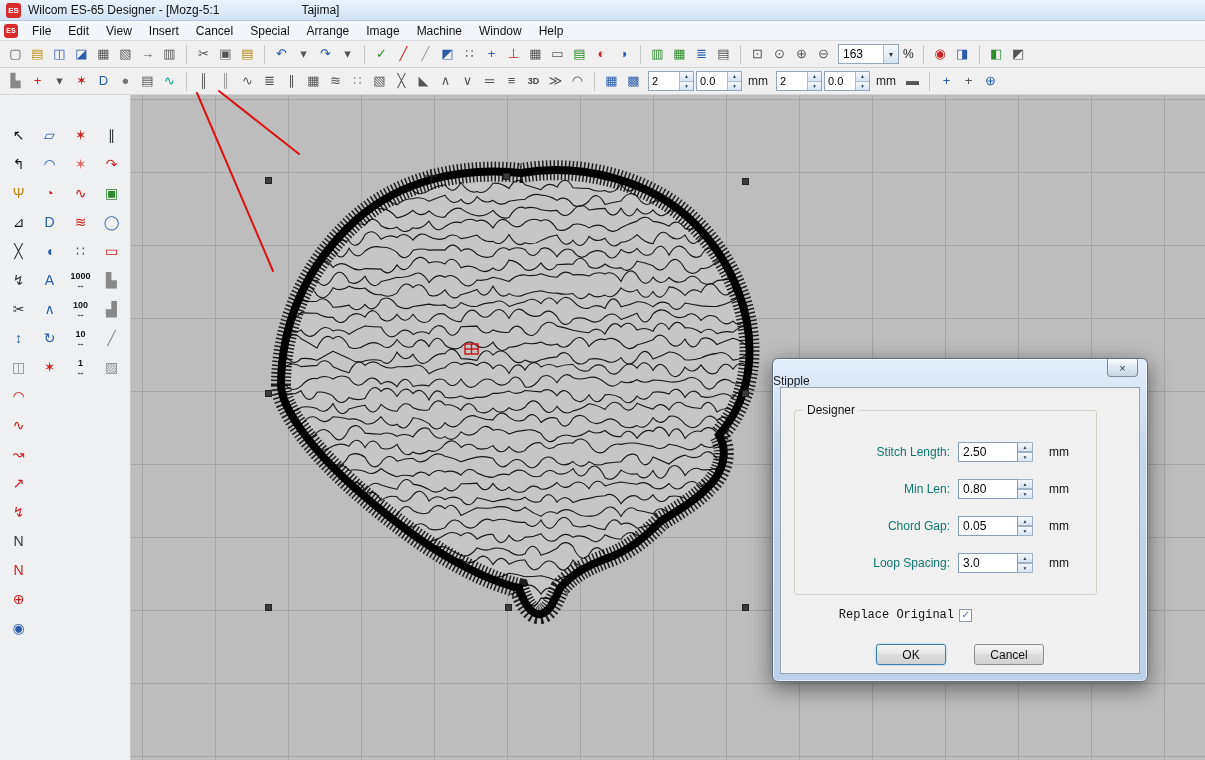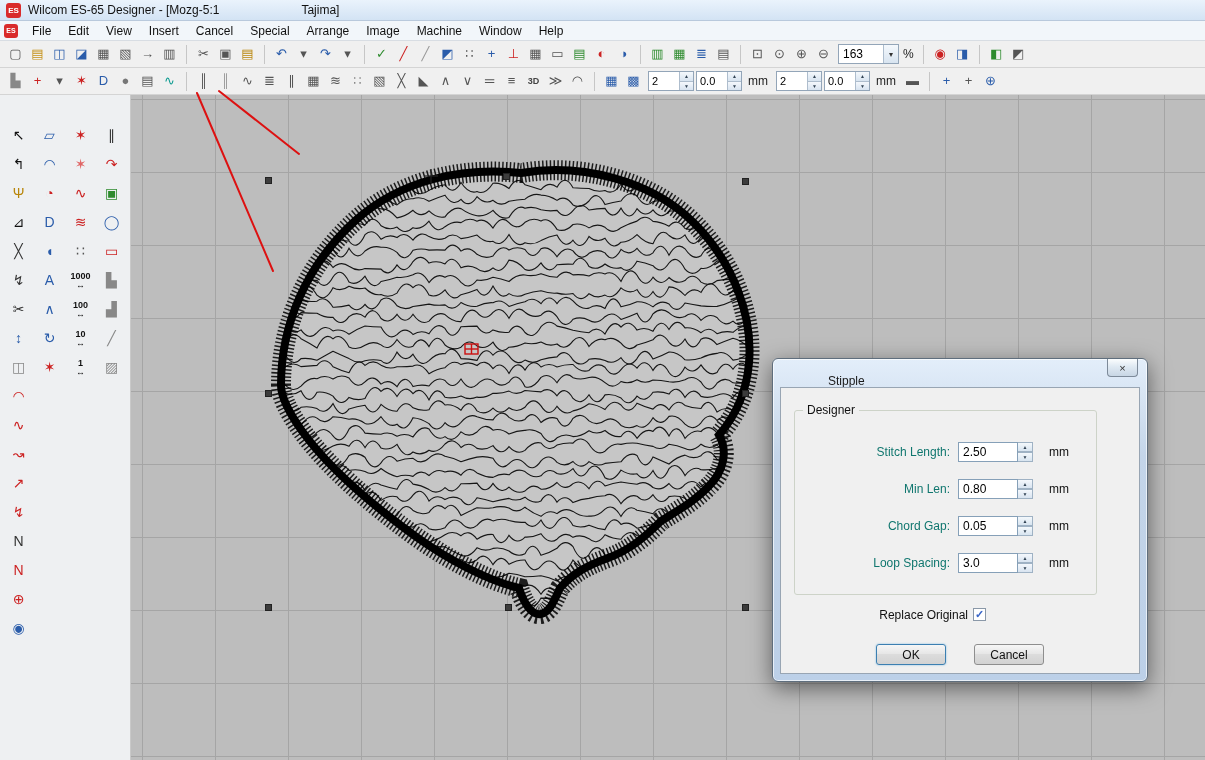--- a/index.html
+++ b/index.html
@@ -54,33 +54,33 @@
     background-size:73px 73px,73px 73px;
     background-position:0 4px,11px 0;}
   .canvas svg{position:absolute;left:0;top:0;}
   .handle{position:absolute;width:7px;height:7px;background:#3c3c3c;border:1px solid #222;}
 
   
   .annot{position:absolute;left:0;top:0;width:1205px;height:760px;pointer-events:none;z-index:45;}
 
   
   .dialog{position:absolute;left:772px;top:358px;width:376px;height:324px;z-index:50;border-radius:6px;border:1px solid #5f6e7d;background:linear-gradient(#e3eefa,#c4d5e9 30%,#bcd0e8);box-shadow:0 6px 22px rgba(0,0,0,.5),inset 0 0 0 1px rgba(255,255,255,.65);}
-  .dialog-titlebar{height:44px;display:flex;align-items:center;padding-left:10px;color:#1a1a1a;margin-left:45px;}
+  .dialog-titlebar{height:44px;display:flex;align-items:center;padding-left:0;color:#1a1a1a;}
   .dialog-close{position:absolute;top:0;right:9px;width:31px;height:18px;border:1px solid #7d8a99;border-top:none;border-radius:0 0 4px 4px;background:linear-gradient(#fbfdfe,#dfe9f2 45%,#c8d6e4);display:flex;align-items:center;justify-content:center;font-size:11px;color:#333;cursor:default;}
   .dialog-body{position:absolute;left:7px;right:7px;top:28px;bottom:7px;background:#f0f0f0;border:1px solid #98a5b3;}
   .groupbox{position:absolute;left:13px;top:22px;width:303px;height:185px;border:1px solid #cdd3c8;border-radius:3px;}
   .groupbox-label{position:absolute;top:-8px;left:8px;background:#f0f0f0;padding:0 4px;color:#111;}
   .fields{padding-top:22px;}
   .field-row{display:flex;align-items:center;height:37px;}
   .field-label{width:155px;text-align:right;margin-right:8px;color:#0f766e;}
   .field-input{width:60px;height:20px;border:1px solid #86a0b8;background:#fff;padding:0 4px;font-size:12px;font-family:"Liberation Sans",sans-serif;outline:none;}
   .field-row .spin{height:20px;width:15px;}
   .field-row .spin i{border:1px solid #9fb2c4;border-left:none;}
   .field-unit{margin-left:16px;color:#111;}
-  .cb-row{position:absolute;left:18px;top:220px;display:flex;align-items:flex-start;}
+  .cb-row{position:absolute;left:4px;top:220px;display:flex;align-items:flex-end;font-family:Liberation Mono, monospace;}
   .cb-label{width:169px;text-align:right;color:#111;}
   .checkbox{width:13px;height:13px;margin-left:5px;background:#fff;border:1px solid #8a98a8;display:flex;align-items:center;justify-content:center;}
   .checkbox .check{font-size:11px;line-height:11px;color:#3a66c8;font-weight:bold;}
   .btn-row{position:absolute;left:95px;top:256px;display:flex;gap:28px;}
   .btn{width:70px;height:21px;border:1px solid #8e8e8e;border-radius:3px;background:linear-gradient(#f6f6f6,#e7e7e7 45%,#dcdcdc 50%,#d2d2d2);font-size:12px;font-family:"Liberation Sans",sans-serif;color:#111;cursor:default;}
   .btn.ok{border-color:#3c7fb1;box-shadow:0 0 2px #7ab8e0;}
 </style>
 </head>
 <body>
 

